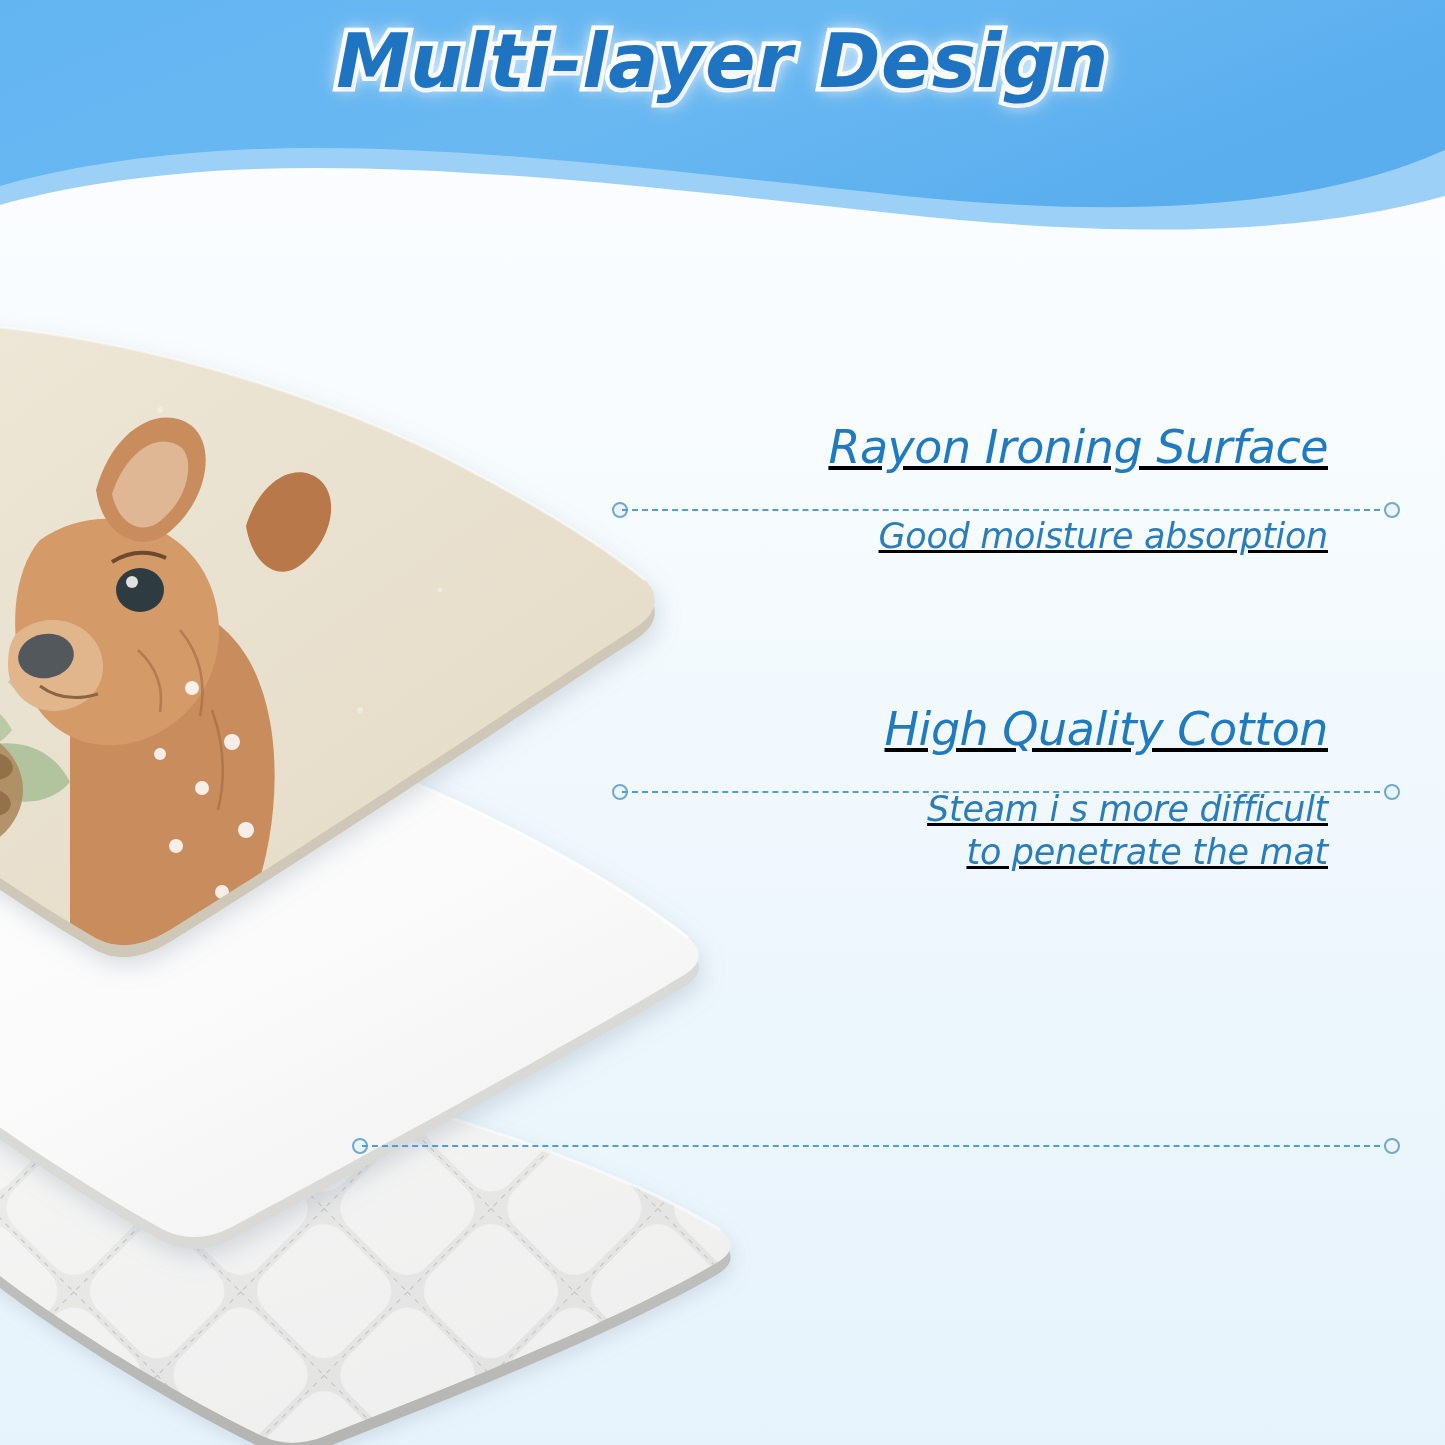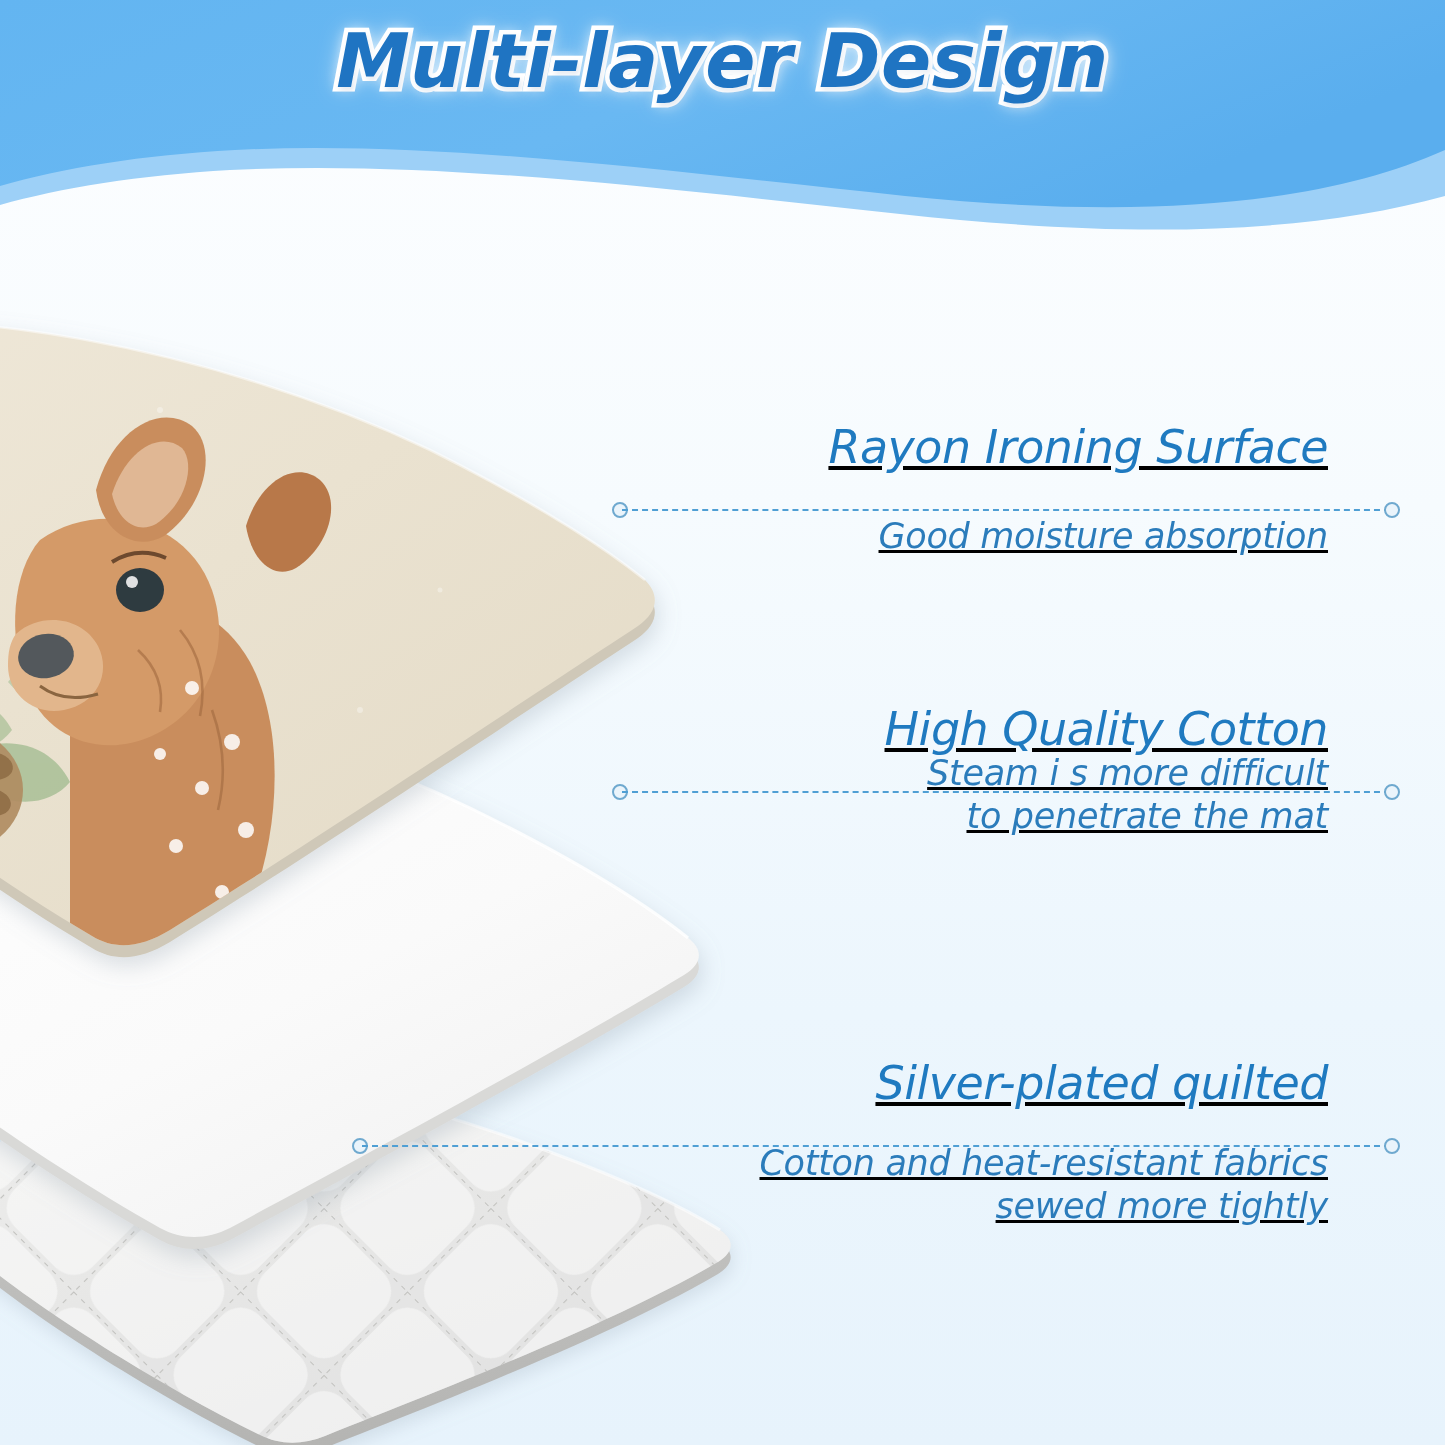--- a/index.html
+++ b/index.html
@@ -139,21 +139,21 @@
     box-sizing: border-box;
   }
   .connector .dot.left { left: 0; }
   .connector .dot.right { right: 0; }
 
   
   #callout-1 { left: 586px; top: 424px; }
   #callout-1 .sub-wrap { margin-top: 45px; }
 
   #callout-2 { left: 586px; top: 706px; }
-  #callout-2 .sub-wrap { }
+  #callout-2 .sub-wrap { margin-top: 36px; }
 
   #callout-3 { left: 586px; top: 1060px; }
   #callout-3 .sub-wrap { margin-top: 36px; }
 </style>
 </head>
 <body>
 
 <div id="infographic">
 
   <div class="header-banner">
@@ -423,26 +423,19 @@
       <div class="callout-sub">Steam i s more difficult
 to penetrate the mat</div>
     </div>
   </div>
   <div class="connector" id="connector-2" style="left:612px; top:781px; width:788px;">
     <span class="dot left"></span>
     <span class="line"></span>
     <span class="dot right"></span>
   </div>
 
-  <div class="callout" id="callout-3">
-    <div class="callout-title">Silver-plated quilted</div>
-    <div class="sub-wrap">
-      <div class="callout-sub">Cotton and heat-resistant fabrics
-sewed more tightly</div>
-    </div>
-  </div>
   <div class="connector" id="connector-3" style="left:352px; top:1135px; width:1048px;">
     <span class="dot left"></span>
     <span class="line"></span>
     <span class="dot right"></span>
   </div>
 
 </div>
 
 </body></html>

